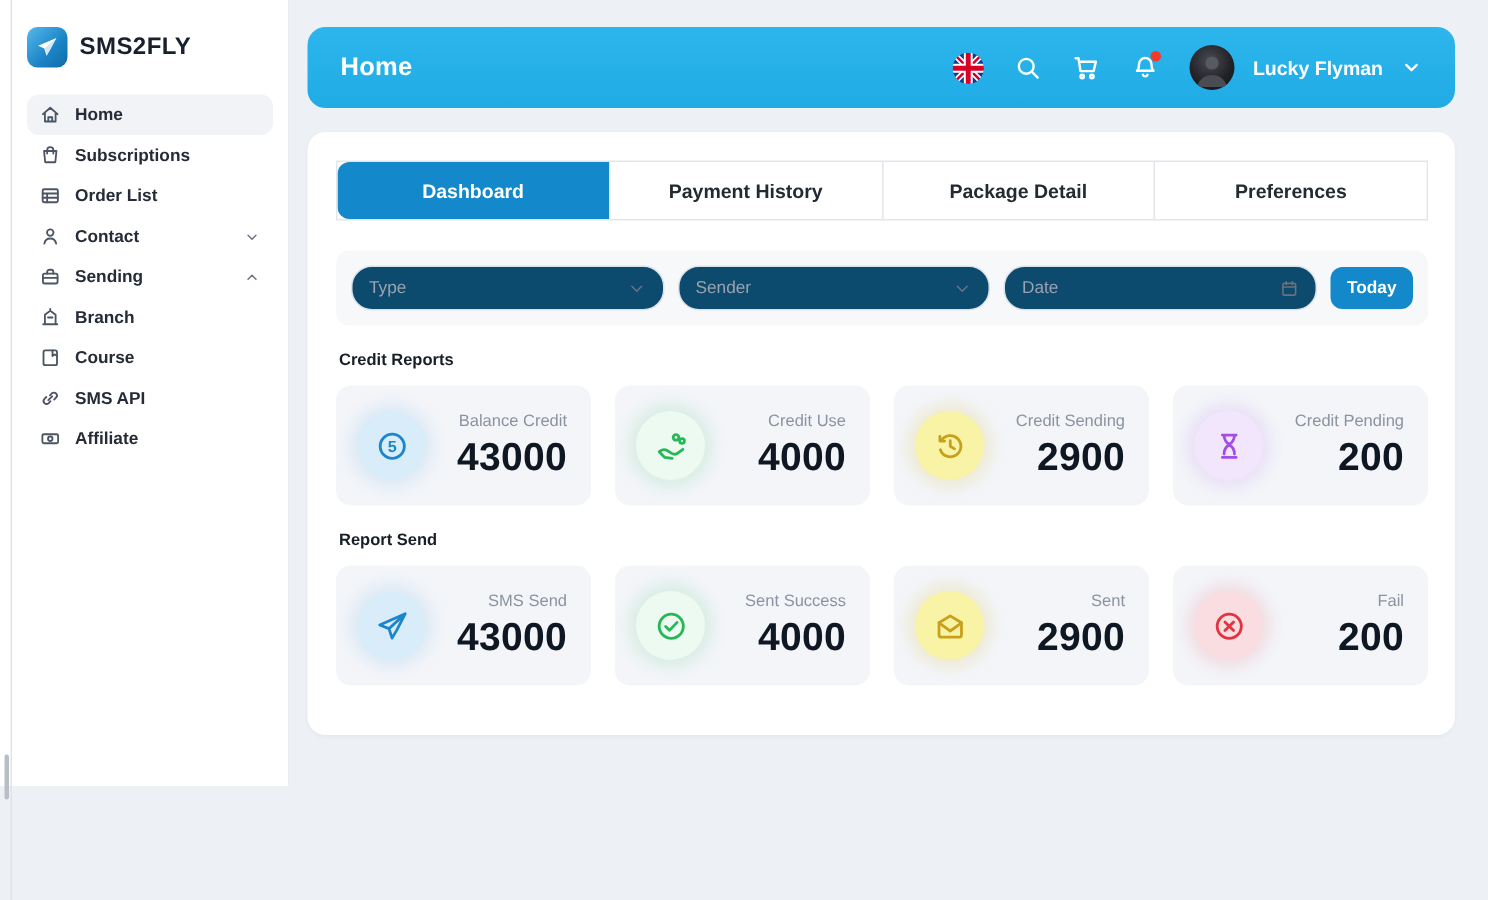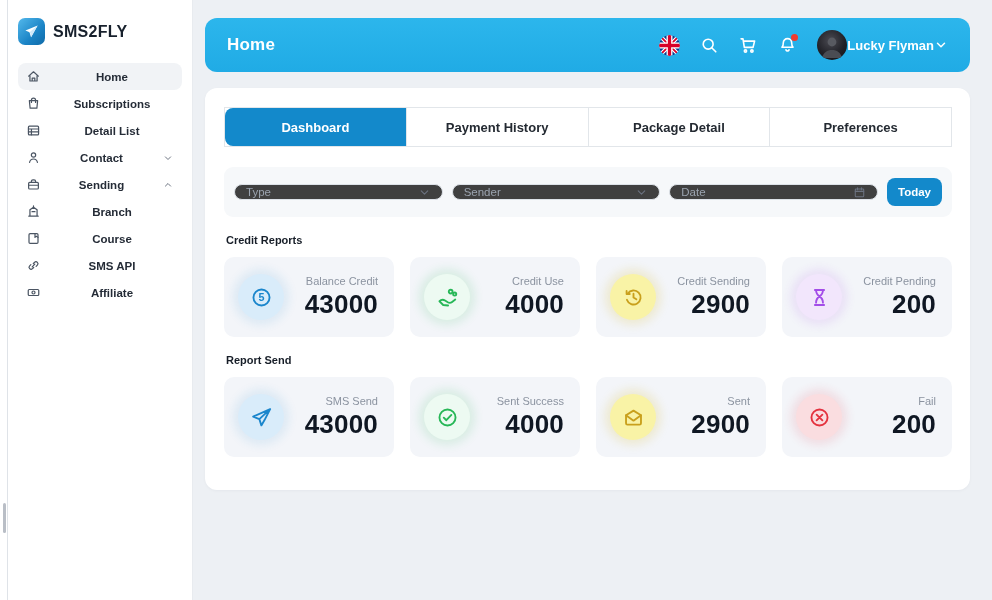--- a/index.html
+++ b/index.html
@@ -3,22 +3,22 @@
 <meta charset="utf-8">
 <style>
   * { margin:0; padding:0; box-sizing:border-box; }
   html,body { width:992px; height:600px; overflow:hidden; }
   body {
     font-family:"Liberation Sans","DejaVu Sans",sans-serif;
     background:#edf0f4; color:#1c222b; position:relative;
   }
   
   .sidebar {
-    position:absolute; left:0; top:0; width:193px; height:600px;
-    background:#ffffff; border-right:1px solid #e8ebef; padding:18px 10px 0 18px;text-align:center;
+    position:absolute; left:0; top:0; width:193px; height:524px;
+    background:#ffffff; border-right:1px solid #e8ebef; padding:18px 10px 0 18px;
   }
   .edge-line { position:absolute; left:7px; top:0; width:1px; height:600px; background:#dfe3e8; }
   .edge-thumb { position:absolute; left:3px; top:503px; width:3px; height:30px; background:#b9bec6; border-radius:2px; }
   .logo-row { display:flex; align-items:center; gap:8px; margin-bottom:18px; }
   .logo-badge {
     width:27px; height:27px; border-radius:7px;
     background:linear-gradient(135deg,#54b9ec 0%,#1b84c6 60%,#0f6aa8 100%);
     display:flex; align-items:center; justify-content:center; flex:0 0 auto;
   }
   .logo-text { font-size:16px; font-weight:bold; color:#17202c; letter-spacing:.3px; }
@@ -36,21 +36,21 @@
   .topbar {
     height:54px; border-radius:12px; background:linear-gradient(180deg,#2cb6ec,#20abe5);
     display:flex; align-items:center; padding:0 22px; color:#fff;
   }
   .topbar-title { font-size:17px; font-weight:bold; letter-spacing:.2px; }
   .topbar-right { margin-left:auto; display:flex; align-items:center; gap:20px; }
   .tb-ico { width:19px; height:19px; display:flex; color:#fff; cursor:pointer; }
   .flag { width:21px; height:21px; border-radius:50%; overflow:hidden; display:flex; cursor:pointer; }
   .bell-wrap { position:relative; display:flex; }
   .bell-dot { position:absolute; right:-1px; top:-2px; width:7px; height:7px; border-radius:50%; background:#f03a2e; }
-  .user-chip { display:flex; align-items:center; gap:0; cursor:pointer; }
+  .user-chip { display:flex; align-items:center; gap:12px; cursor:pointer; }
   .avatar {
     width:30px; height:30px; border-radius:50%;
     background:radial-gradient(circle at 45% 35%, #4a4a52 0%, #222228 55%, #101014 100%);
     display:flex; align-items:flex-end; justify-content:center; overflow:hidden;
   }
   .user-name { font-size:13px; font-weight:bold; color:#fff; }
   
   .panel {
     margin-top:16px; background:#fff; border-radius:12px; height:402px;
     padding:19px 18px 0 19px; box-shadow:0 1px 3px rgba(16,24,40,.04);
@@ -61,21 +61,21 @@
     font-size:13px; font-weight:bold; color:#242a32; background:#fff; border:none;
     border-left:1px solid #e2e6ea; cursor:pointer; font-family:inherit;
   }
   .tab:first-child { border-left:none; }
   .tab.active { background:#1389cb; color:#fff; border-radius:8px 0 0 8px; }
   .filters {
     margin-top:20px; background:#f6f8fa; border-radius:9px; padding:10px;
     display:flex; align-items:center; gap:9px; height:50px;
   }
   .f-input {
-    flex:1; height:16px; background:#404040; border:1px solid #dde2e8; border-radius:14px;
+    flex:1; height:30px; background:#0c4a6e; border:1px solid #dde2e8; border-radius:14px;
     display:flex; align-items:center; padding:0 11px; cursor:pointer;
   }
   .f-input .ph { font-size:11.5px; color:#9aa3af; flex:1; }
   .f-input .f-ico { width:13px; height:13px; color:#6b7280; display:flex; }
   .today-btn {
     height:28px; padding:0 11px; border:none; border-radius:8px; background:#1389cb;
     color:#fff; font-size:11.5px; font-weight:bold; cursor:pointer; font-family:inherit; flex:0 0 auto;
   }
   .sec-title { margin:17px 2px 11px; font-size:11px; font-weight:bold; color:#171e28; }
   .cards { display:flex; gap:16px; }
@@ -129,21 +129,21 @@
         </span>
       <span class="lbl">Subscriptions</span>
     </div>
     <div class="nav-item">
       <span class="nav-ico">
           <svg class="stroke" viewBox="0 0 16 16">
             <rect x="2.6" y="3.4" width="10.8" height="9.2" rx="1"></rect>
             <path d="M2.6 6.4h10.8M2.6 9.4h10.8M5.8 6.4v6.2"></path>
           </svg>
         </span>
-      <span class="lbl">Detail List</span>
+      <span class="lbl">Order List</span>
     </div>
     <div class="nav-item">
       <span class="nav-ico">
           <svg class="stroke" viewBox="0 0 16 16">
             <circle cx="8" cy="5.4" r="2.3"></circle>
             <path d="M3.8 13.2c.5-2.4 2.2-3.6 4.2-3.6s3.7 1.2 4.2 3.6"></path>
           </svg>
         </span>
       <span class="lbl">Contact</span>
       <span class="chev">

